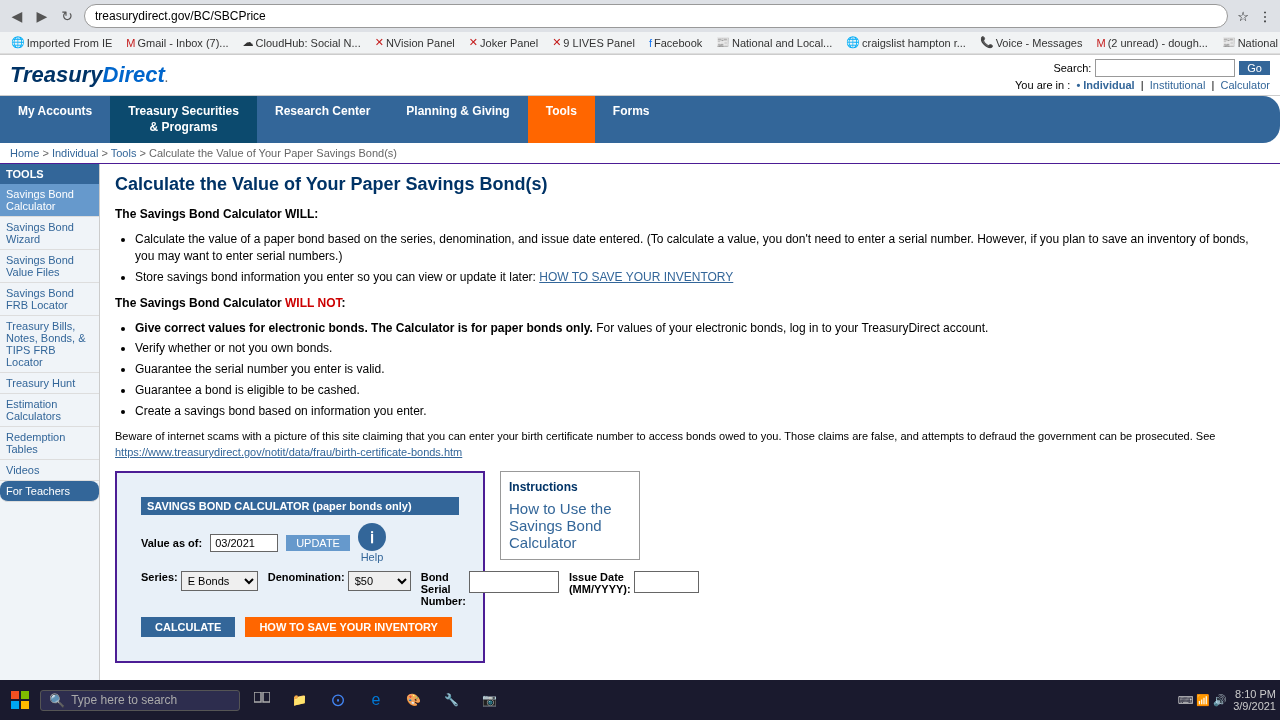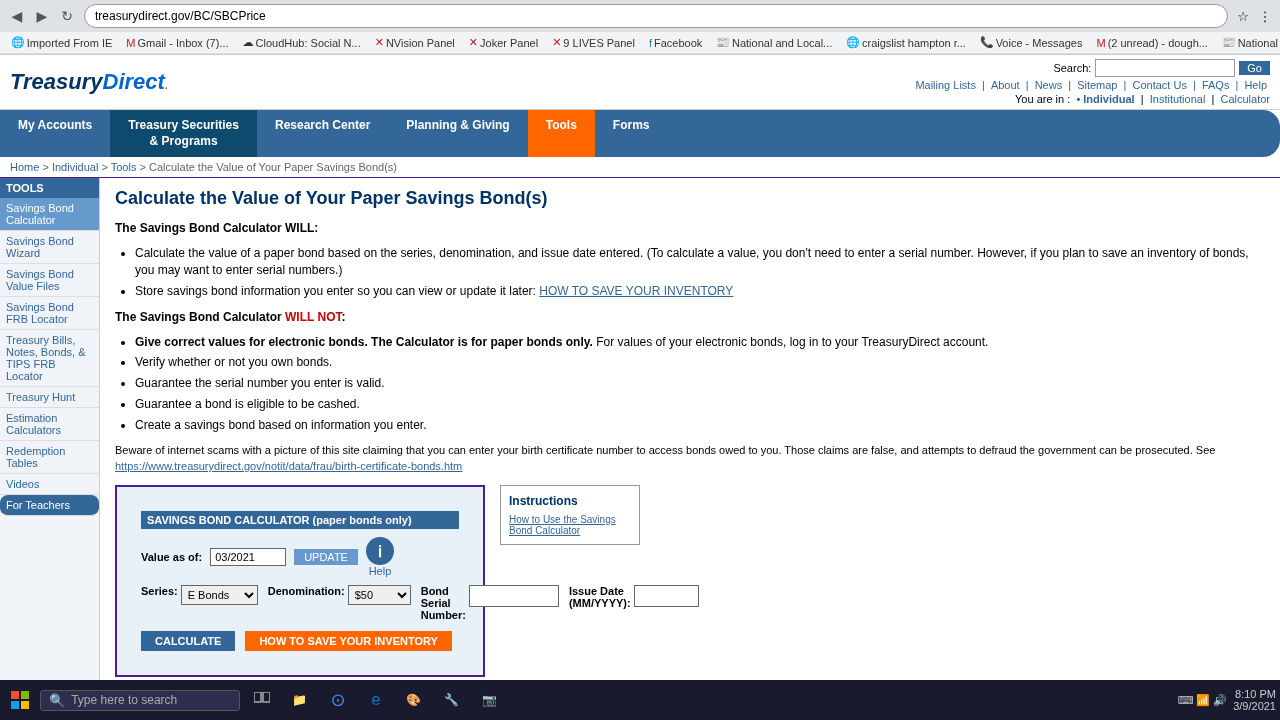--- a/index.html
+++ b/index.html
@@ -63,38 +63,38 @@
     .content ul li { margin-bottom: 4px; line-height: 1.4; }
     .will-not { color: #cc0000; font-weight: bold; }
     .link { color: #336699; text-decoration: underline; cursor: pointer; }
 
     
     .calc-container { display: flex; gap: 15px; margin-top: 10px; }
     .calc-box { border: 2px solid #4c1d95; background: #e8f0f8; padding: 24px; width: 370px; }
     .calc-title { background: #336699; color: #fff; padding: 3px 6px; font-size: 11px; font-weight: bold; margin-bottom: 8px; }
     .calc-row { display: flex; align-items: center; gap: 8px; margin-bottom: 8px; }
     .calc-label { font-size: 11px; font-weight: bold; }
-    .calc-input { border: 1px solid #666; padding: 2px 4px; font-size: 11px; width: 76px; }
+    .calc-input { border: 1px solid #666; padding: 2px 4px; font-size: 11px; width: 68px; }
     .update-btn { background: #6699cc; color: #fff; border: none; padding: 2px 10px; font-size: 11px; cursor: pointer; }
     .help-icon { display: flex; flex-direction: column; align-items: center; font-size: 11px; color: #336699; cursor: pointer; }
     .help-circle { width: 28px; height: 28px; border-radius: 50%; background: #336699; color: #fff; display: flex; align-items: center; justify-content: center; font-size: 16px; font-weight: bold; }
     .calc-fields { display: flex; gap: 10px; align-items: flex-start; }
     .field-group { display: flex; flex-direction: row; gap: 3px; }
     .field-label { font-size: 11px; font-weight: bold; }
     .calc-select { font-size: 11px; border: 1px solid #666; padding: 2px; }
     .calc-input-field { border: 1px solid #666; padding: 2px 4px; font-size: 11px; width: 90px; height: 22px; }
     .calc-input-date { border: 1px solid #666; padding: 2px 4px; font-size: 11px; width: 65px; height: 22px; }
     .calc-buttons { margin-top: 10px; display: flex; gap: 10px; align-items: center; }
     .calc-btn { background: #336699; color: #fff; border: none; padding: 4px 14px; font-size: 11px; font-weight: bold; cursor: pointer; }
     .save-btn { background: #ff6600; color: #fff; border: none; padding: 4px 14px; font-size: 11px; font-weight: bold; cursor: pointer; }
 
     
     .instructions-box { border: 1px solid #999; padding: 8px; width: 140px; height: fit-content; }
     .instructions-title { font-size: 12px; font-weight: bold; color: #003366; margin-bottom: 6px; }
-    .instructions-link { color: #336699; font-size: 10px; text-decoration: underline; cursor: pointer; }
+    .instructions-link { color: #336699; font-size: 15px; cursor: pointer; }
 
     
     .warning { font-size: 11px; margin: 8px 0; line-height: 1.4; }
 
     
     .site-footer { border-top: 1px solid #ccc; padding: 6px; text-align: center; font-size: 10px; color: #666; }
     .site-footer a { color: #336699; text-decoration: none; margin: 0 4px; }
 
     
     .taskbar { position: fixed; bottom: 0; left: 0; right: 0; height: 40px; background: #1a1a2e; display: flex; align-items: center; padding: 0 4px; gap: 4px; z-index: 100; }
@@ -145,29 +145,20 @@
   <div class="site-header">
     <div class="site-logo">
       <span style="color:#003366">Treasury</span><span style="color:#0066cc">Direct</span><span style="font-size:10px; color:#666; font-style:normal">.</span>
     </div>
     <div class="header-right">
       <div class="search-row">
         <span style="font-size:11px">Search:</span>
         <input class="search-input" type="text" style="">
         <button class="search-go">Go</button>
       </div>
-      <div class="header-links">
-        <a>Mailing Lists</a> |
-        <a>About</a> |
-        <a>News</a> |
-        <a>Sitemap</a> |
-        <a>Contact Us</a> |
-        <a>FAQs</a> |
-        <a>Help</a>
-      </div>
       <div class="you-are-in">
         You are in : &nbsp;<a style="color:#336699; font-weight:bold">• Individual</a> &nbsp;|&nbsp;
         <a style="color:#336699">Institutional</a> &nbsp;|&nbsp;
         <a style="color:#336699">Calculator</a>
       </div>
     </div>
   </div>
 
   <div class="main-nav">
     <div class="nav-item my-accounts">My Accounts</div>

